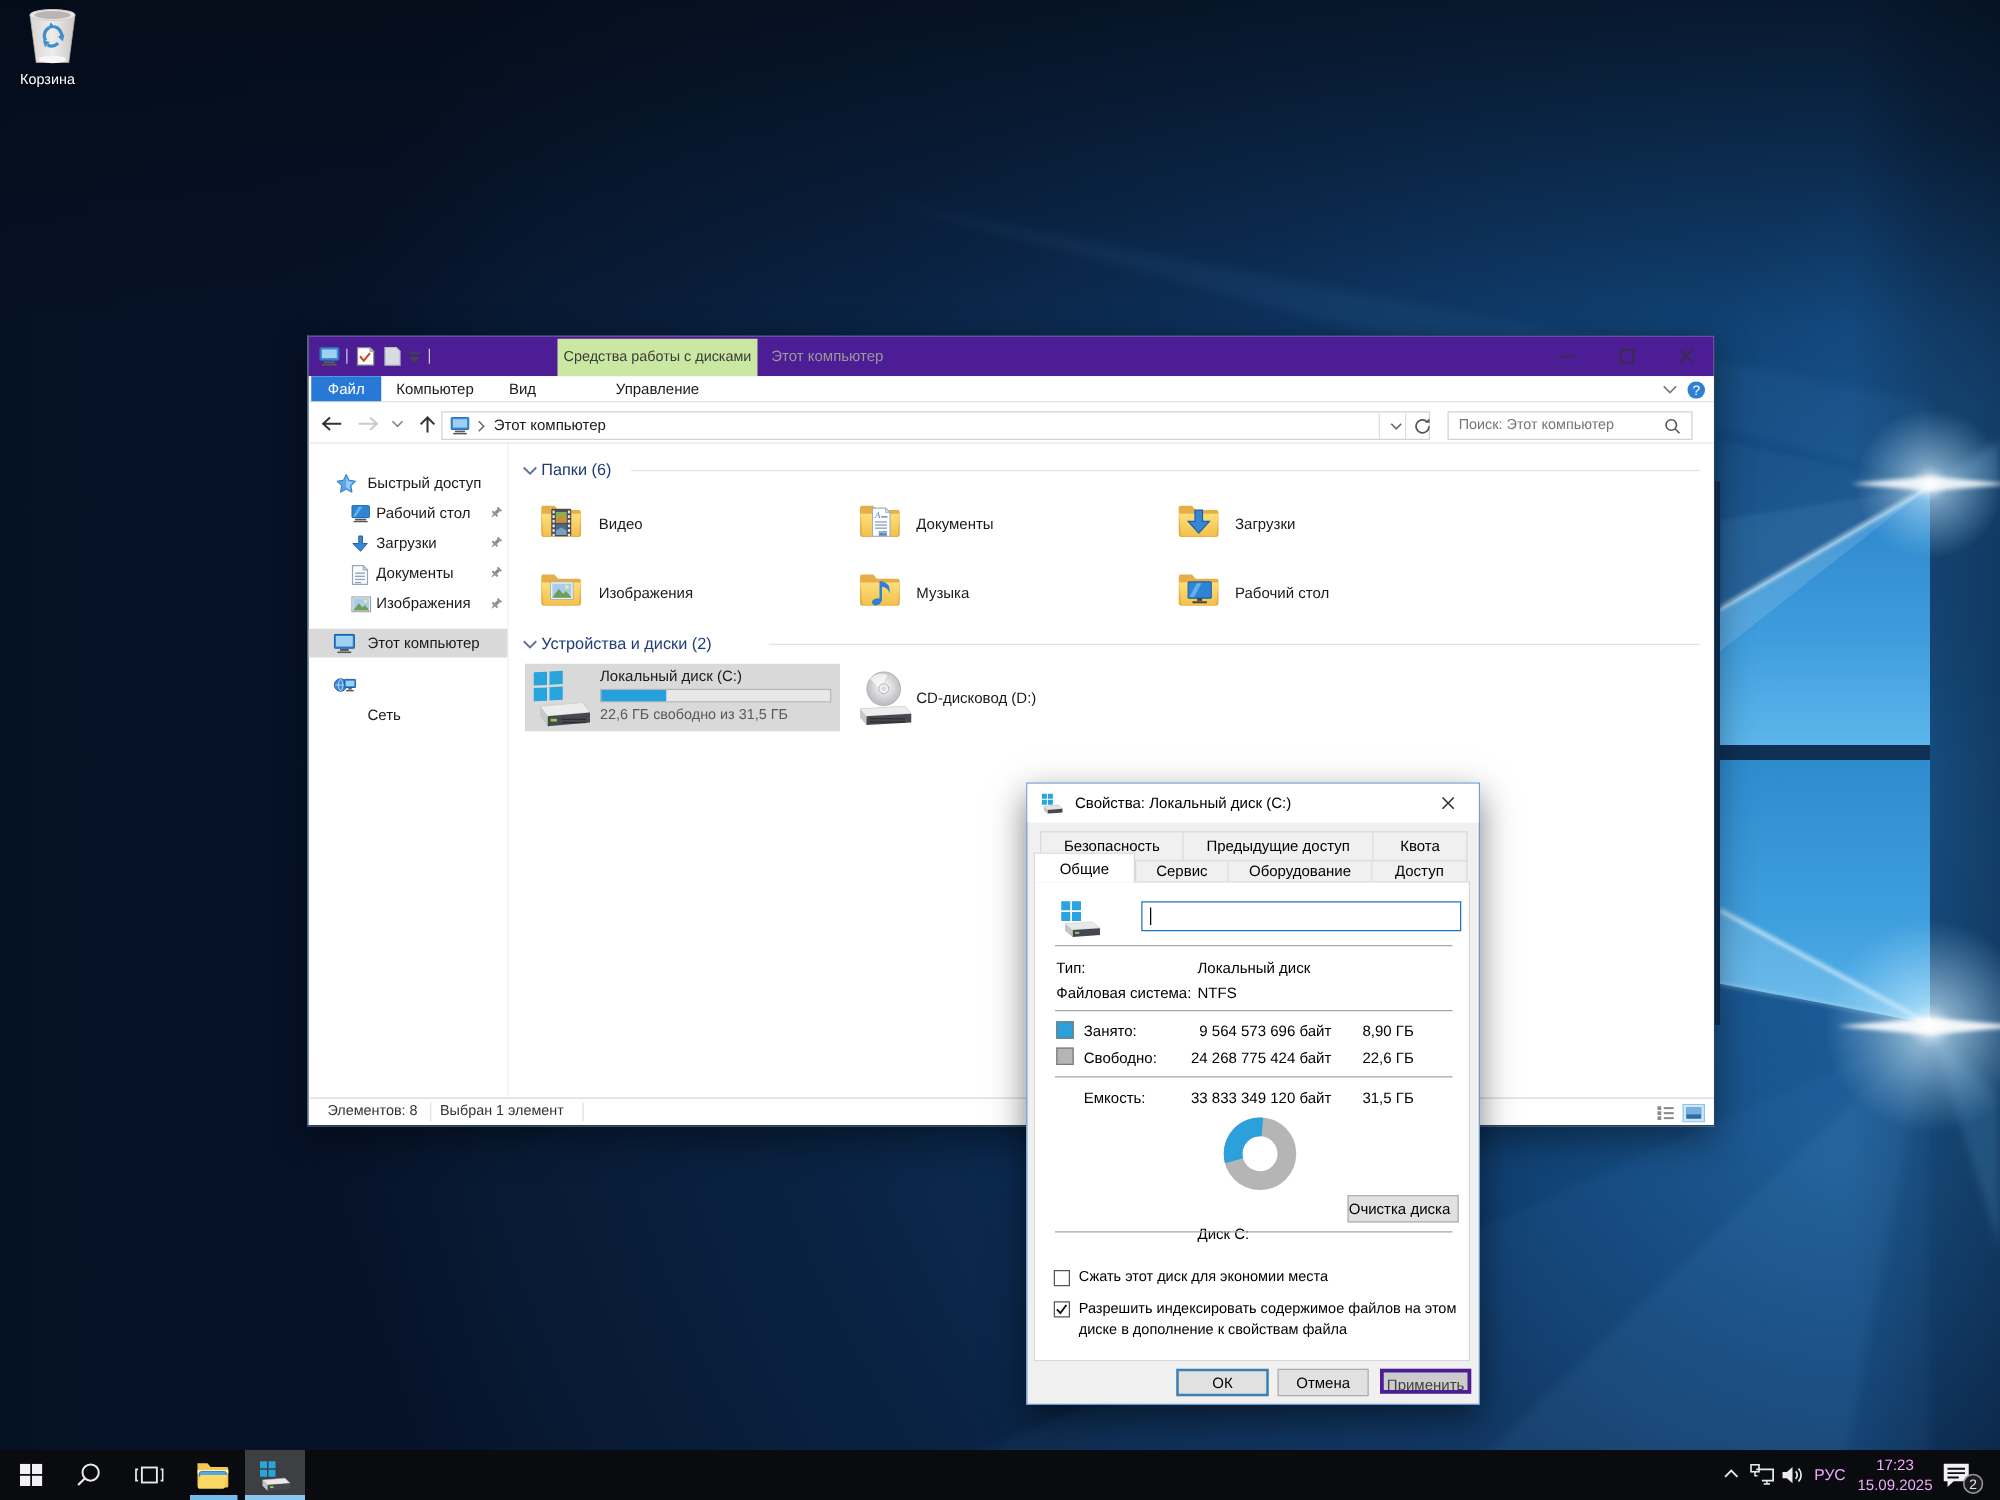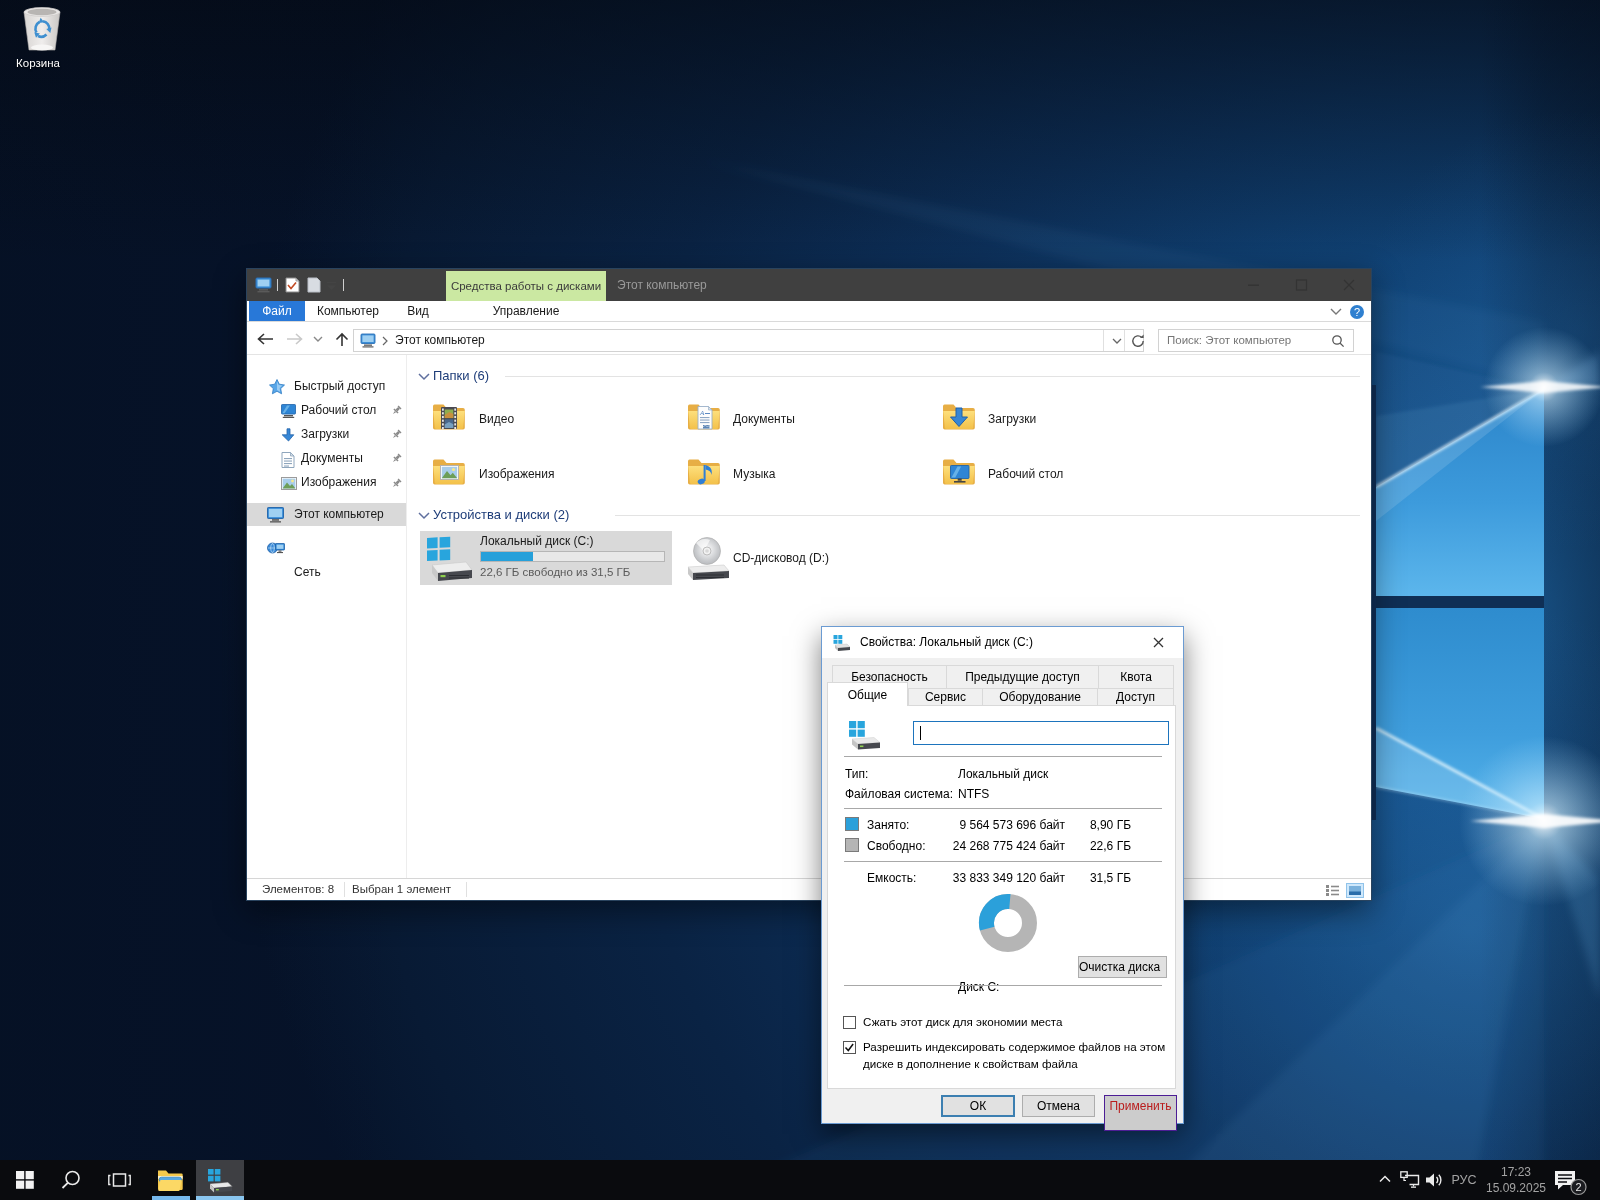--- a/index.html
+++ b/index.html
@@ -132,21 +132,21 @@
       <path d="M18.6 11.8 l3.6 4.4 -5.6 0.8 z"></path>
       <path d="M29.5 21.5 l-1.2 5.6 -4 -4 z"></path>
       <path d="M12.3 26.2 l1.7 5.5 3.9 -4.2 z"></path>
     </g>
   </svg>
   <div style="color:#fff;font-size:11.5px;text-shadow:0 1px 2px rgba(0,0,0,0.9);margin-top:1px;">Корзина</div>
 </div>
 
 <div id="explorer" class="abs" style="left:246px;top:268px;width:1126px;height:633px;background:#fff;border:1px solid #29435e;box-shadow:0 10px 30px rgba(0,0,0,0.45);font-size:12px;color:#1a1a1a;">
 
-  <div class="abs" style="left:0;top:0;width:1124px;height:32px;background:#404040;">
+  <div class="abs" style="left:0;top:0;width:1124px;height:32px;background:#4c1d95;">
     <svg class="abs" style="left:8px;top:7px;" width="100" height="18" viewBox="0 0 100 18">
 
       <g>
         <rect x="1" y="2" width="15" height="10" rx="1" fill="#3d8fd6" stroke="#2a70b8" stroke-width="1"></rect>
         <rect x="2.6" y="3.6" width="11.8" height="6.8" fill="#9fd0f2"></rect>
         <rect x="4" y="13" width="9" height="1.6" fill="#5a5a5a"></rect>
         <rect x="2.5" y="15" width="12" height="1.4" fill="#5a5a5a"></rect>
       </g>
       <rect x="22" y="3" width="1" height="12" fill="#cfcfcf"></rect>
 
@@ -544,24 +544,24 @@
       <svg width="11" height="11" viewBox="0 0 11 11" style="position:absolute;left:0;top:0;">
           <path d="M1.5 5.5 l2.8 3 4.8 -6.5" fill="none" stroke="#111" stroke-width="1.5"></path>
         </svg>
     </div>
     <div class="abs" style="left:35px;top:334px;white-space:nowrap;font-size:11.6px;">Разрешить индексировать содержимое файлов на этом</div>
     <div class="abs" style="left:35px;top:351px;white-space:nowrap;font-size:11.6px;">диске в дополнение к свойствам файла</div>
   </div>
 
   <div class="abs" style="left:119px;top:468px;width:74px;height:22px;background:#e1e1e1;border:2px solid #3c7fb1;text-align:center;line-height:18px;">ОК</div>
   <div class="abs" style="left:200px;top:468px;width:73px;height:22px;background:#e1e1e1;border:1px solid #adadad;text-align:center;line-height:20px;">Отмена</div>
-  <div class="abs" style="left:282px;top:468px;width:73px;height:36px;background:#cccccc;border:1px solid #4c1d95;color:#b91c1c;text-align:center;line-height:20px;">Применить</div>
+  <div class="abs" style="left:282px;top:468px;width:73px;height:20px;background:#cccccc;border:3px solid #4c1d95;color:#404040;text-align:center;line-height:20px;">Применить</div>
 </div>
 
-<div id="taskbar" class="abs" style="left:0;top:1160px;width:1600px;height:40px;background:#0a0b0e;color:#a3a3a3;">
+<div id="taskbar" class="abs" style="left:0;top:1160px;width:1600px;height:40px;background:#0a0b0e;color:#f0abfc;">
 
   <svg class="abs" style="left:16px;top:11px;" width="18" height="18" viewBox="0 0 18 18">
     <g fill="#f2f2f2">
         <rect x="0" y="0" width="8.2" height="8.2"></rect>
         <rect x="9.6" y="0" width="8.2" height="8.2"></rect>
         <rect x="0" y="9.6" width="8.2" height="8.2"></rect>
         <rect x="9.6" y="9.6" width="8.2" height="8.2"></rect>
       </g>
   </svg>
 

